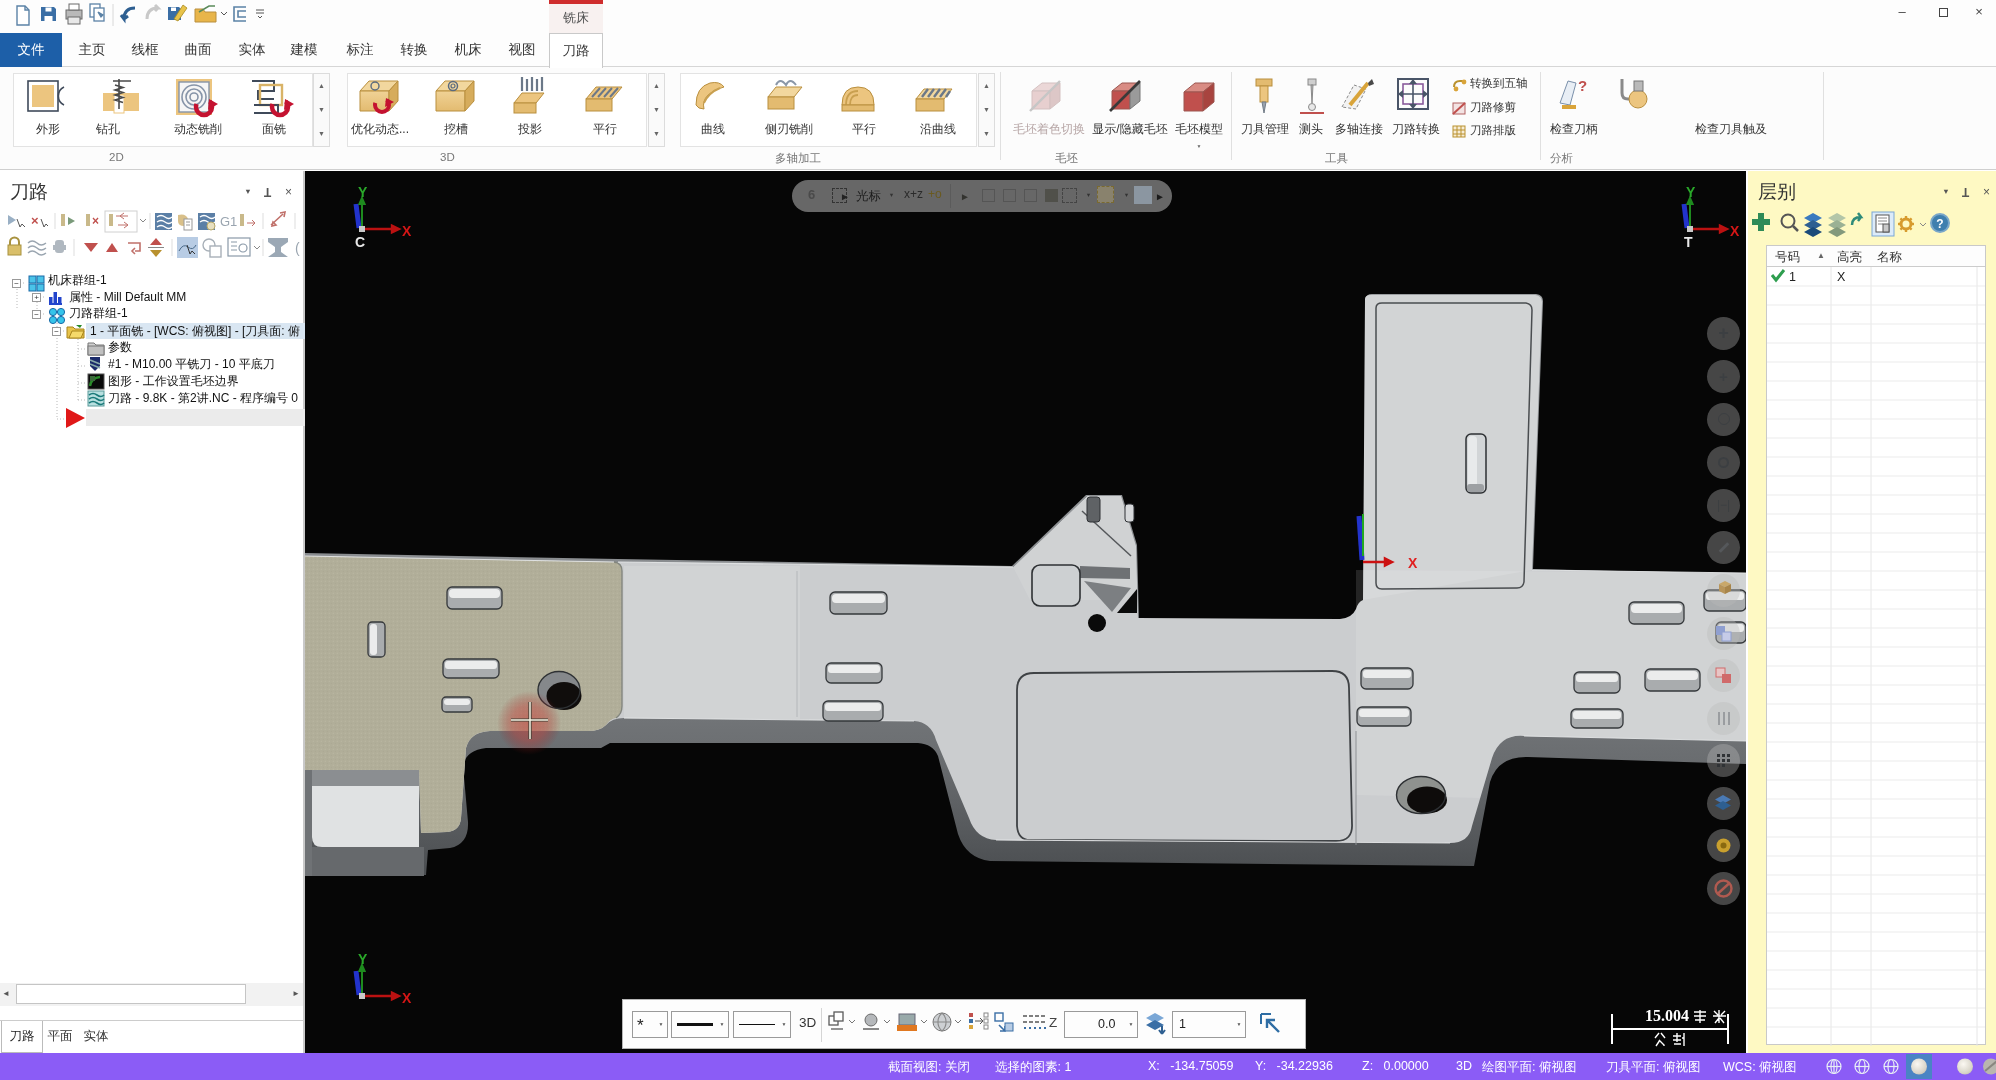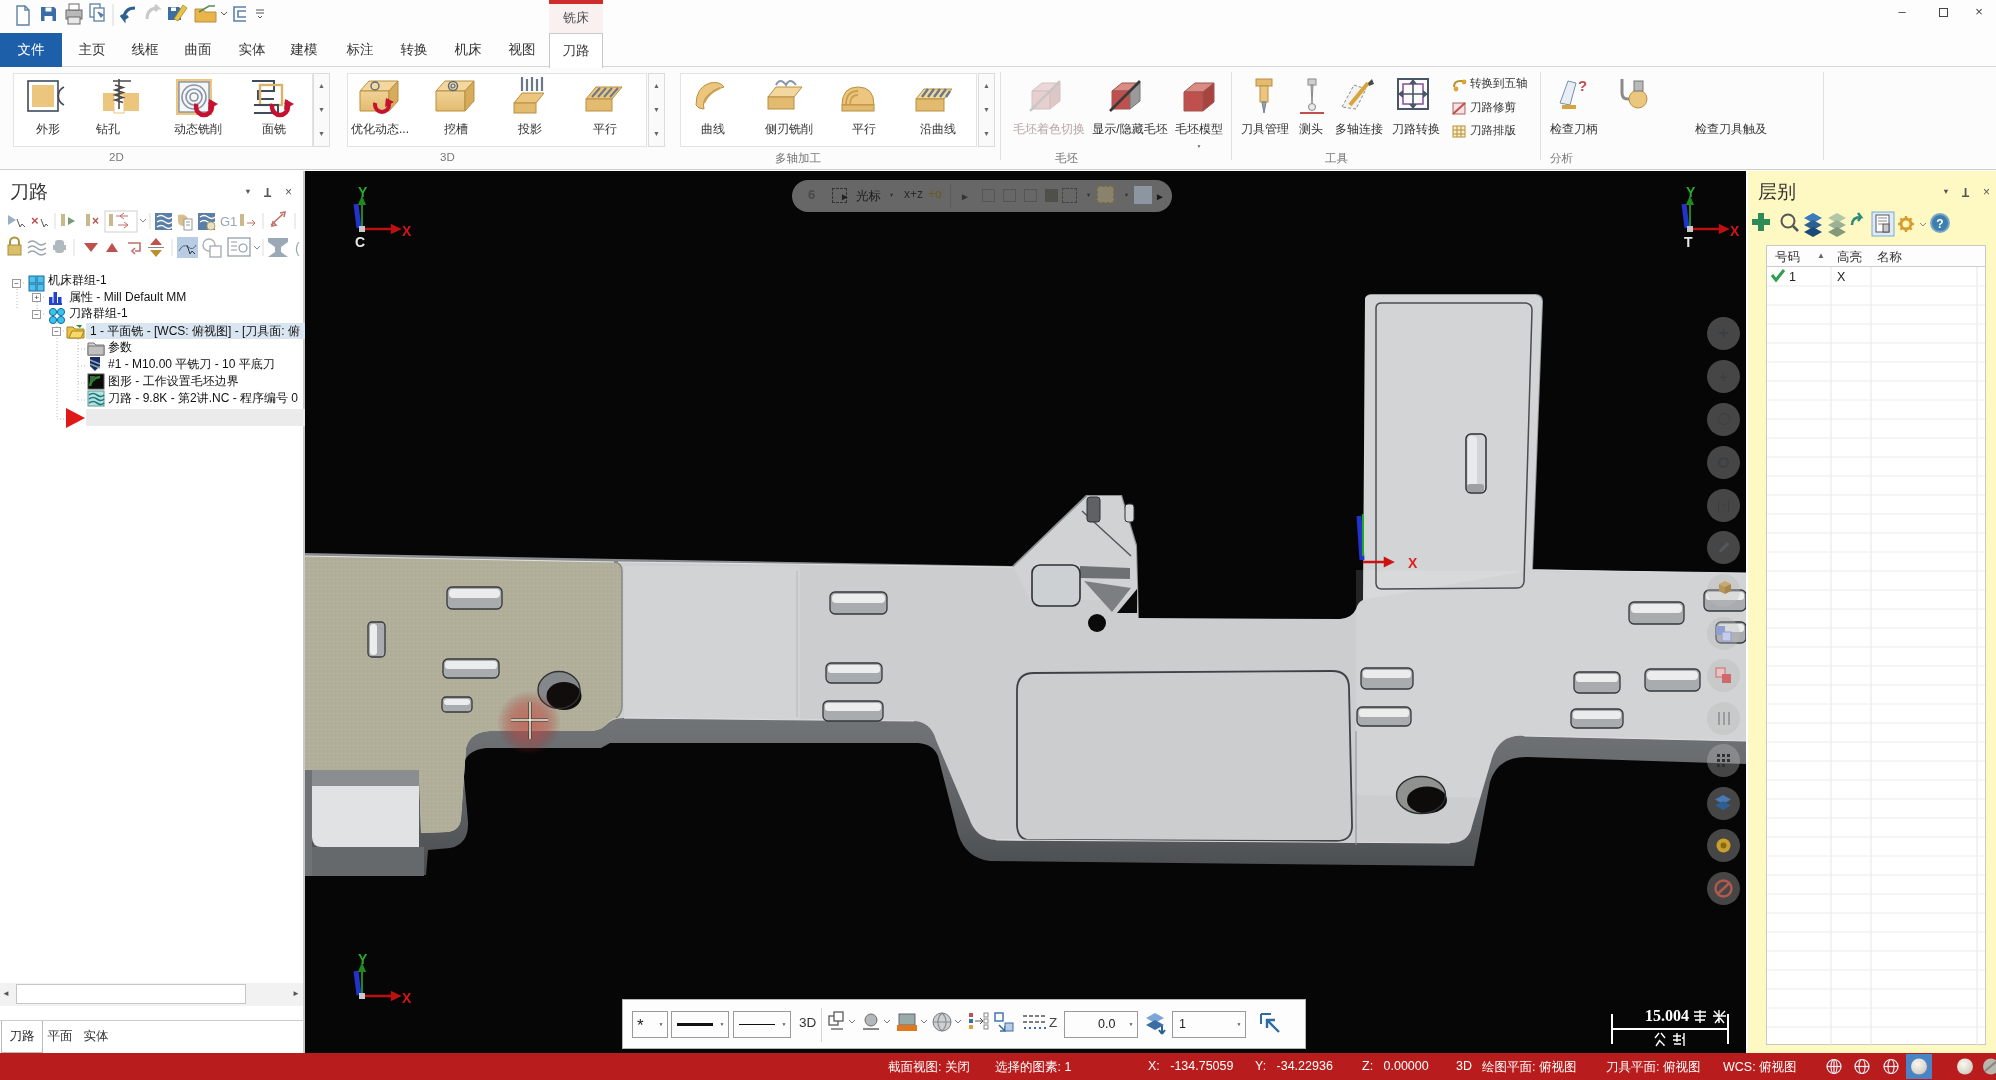--- a/index.html
+++ b/index.html
@@ -31,21 +31,21 @@
   #lphead{position:absolute;left:10px;top:8px;font-size:19px;color:#333;}
   .lpico{position:absolute;top:14px;color:#555;font-size:12px;}
   .tree{position:absolute;left:0;top:98px;width:305px;font-size:12px;color:#111;}
   .trow{position:absolute;height:17px;line-height:17px;white-space:nowrap;}
   .expander{position:absolute;width:9px;height:9px;border:1px solid #999;background:#fff;font-size:8px;line-height:7px;text-align:center;color:#333;}
   
   #rpanel{position:absolute;left:1748px;top:171px;width:248px;height:882px;background:#fef9c3;}
   
   #vp{position:absolute;left:305px;top:171px;width:1441px;height:882px;background:#060606;overflow:hidden;}
   
-  #sbar{position:absolute;left:0;top:1053px;width:1996px;height:27px;background:#b91c1c;color:#fff;font-size:12.5px;text-decoration:underline;}
+  #sbar{position:absolute;left:0;top:1053px;width:1996px;height:27px;background:#8b5cf6;color:#fff;font-size:12.5px;text-decoration:underline;}
   .sit{position:absolute;top:6px;white-space:nowrap;}
 </style>
 </head>
 <body>
 <div id="titlebar">
   <div class="winbtn" style="left:1887px;">–</div>
   <div class="winbtn" style="left:1928px;"><span style="display:inline-block;width:9px;height:9px;border:1.3px solid #444;margin-top:8px;"></span></div>
   <div class="winbtn" style="left:1964px;">×</div>
   <svg class="abs" style="left:0;top:0;" width="300" height="33" viewBox="0 0 300 33">
     <g stroke="#5b82a6" fill="#fff" stroke-width="1.4">

